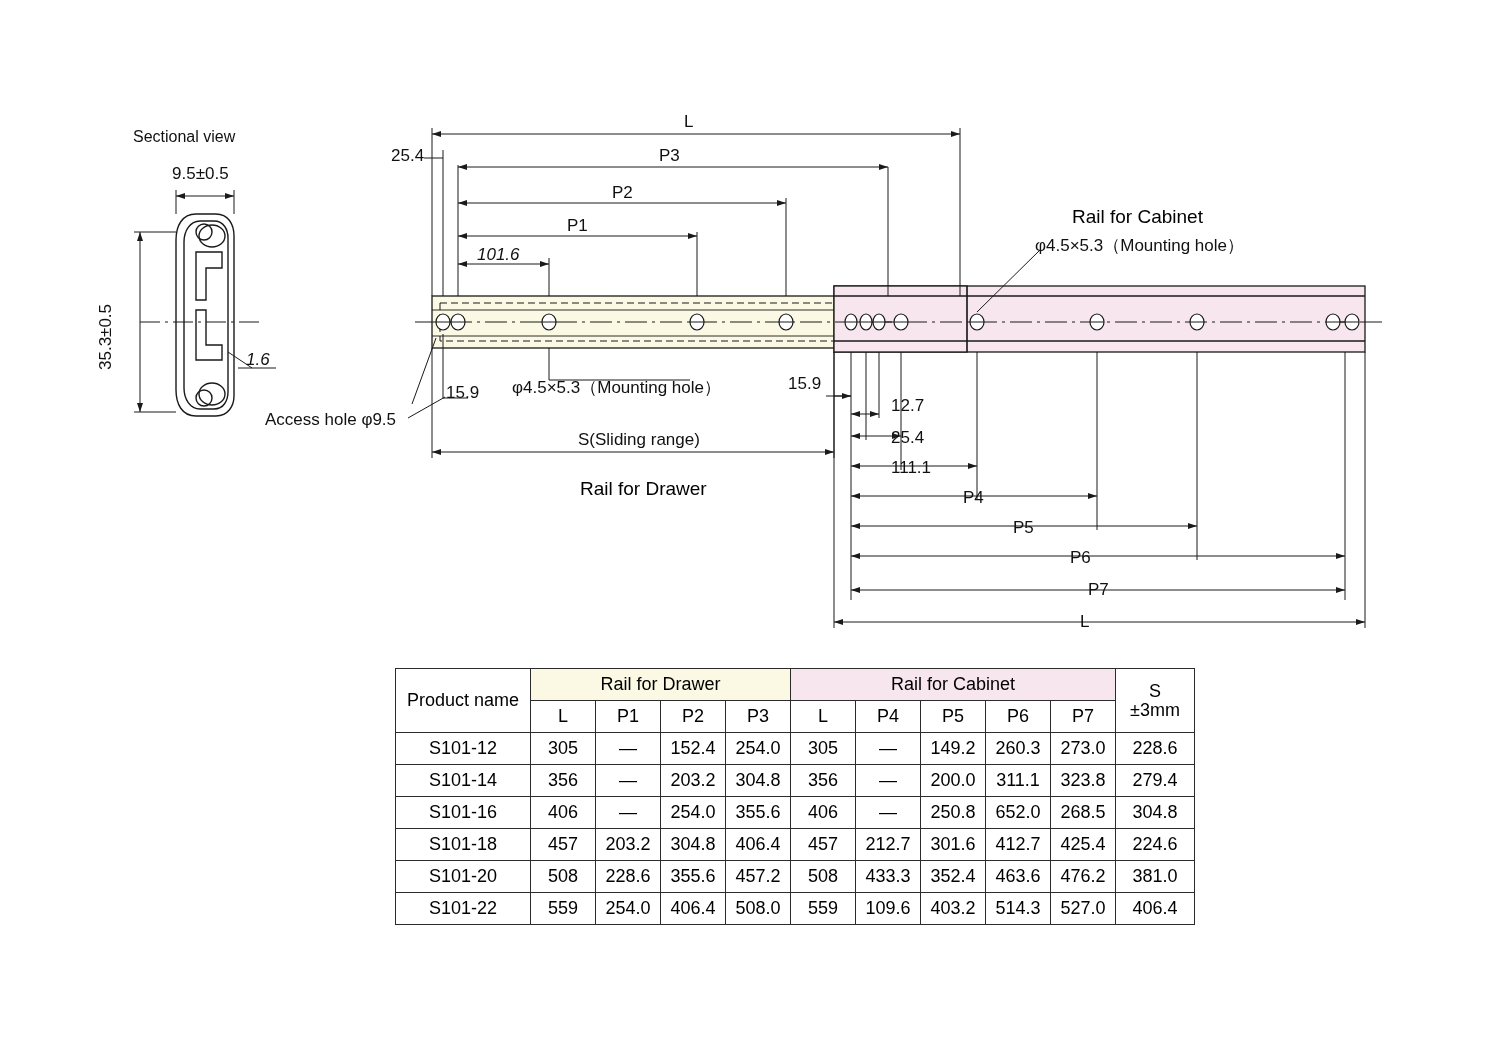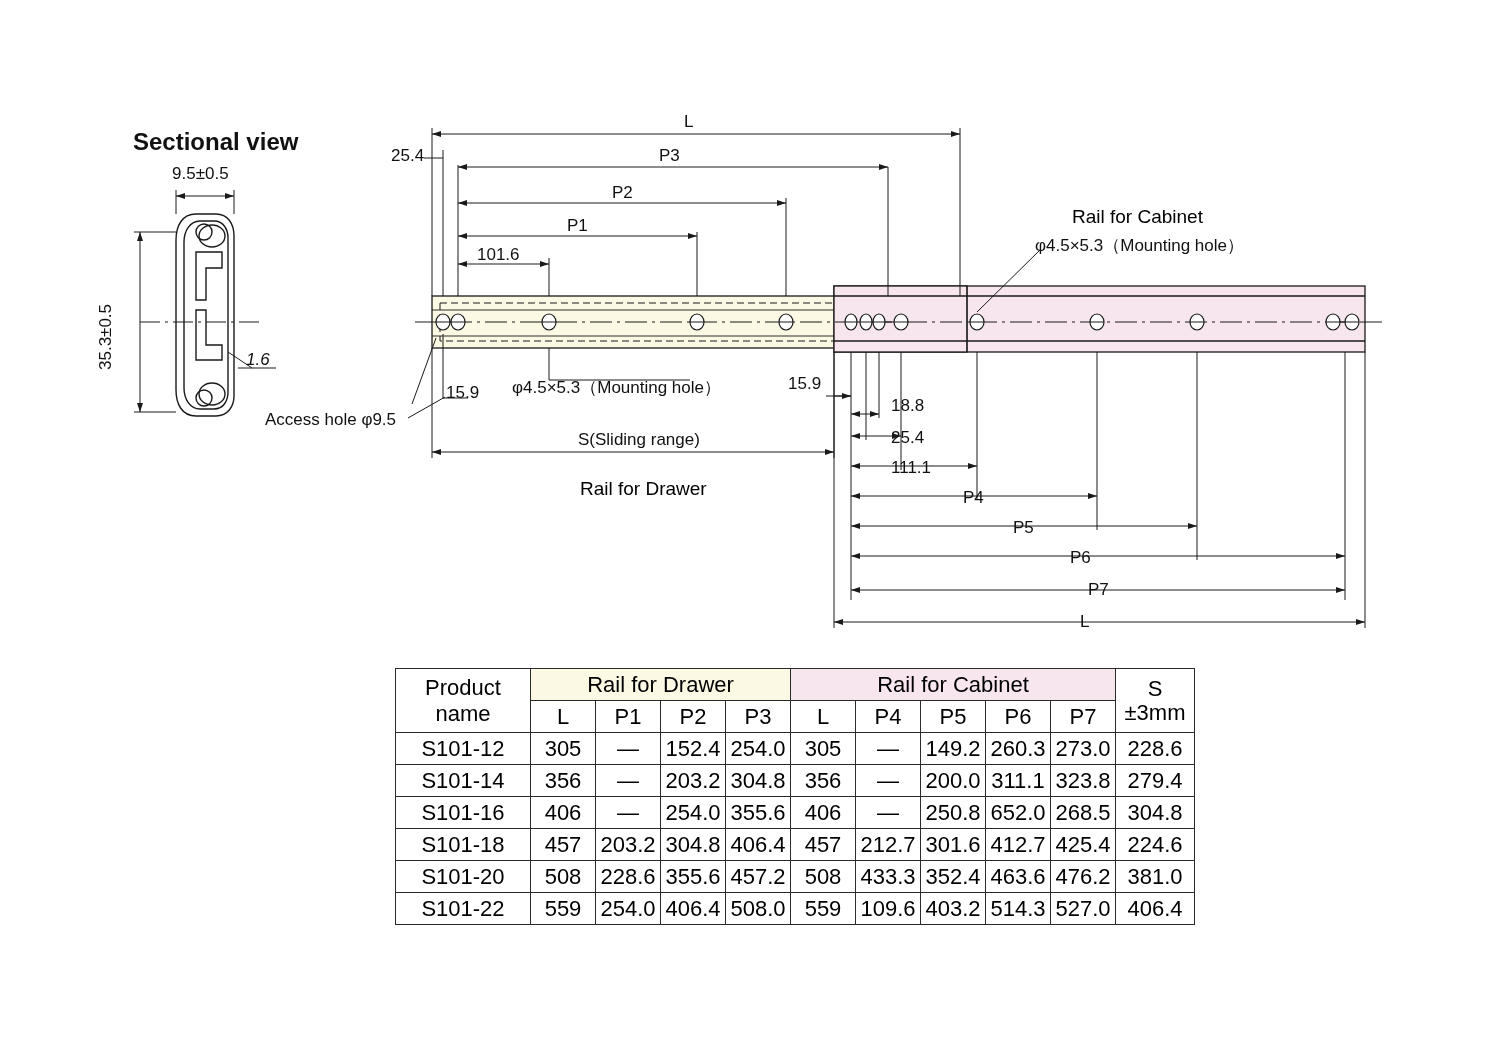--- a/index.html
+++ b/index.html
@@ -1,23 +1,23 @@
 <!DOCTYPE html>
 <html><head>
 <meta charset="utf-8">
 <style>
   html,body{margin:0;padding:0;background:#ffffff;}
   body{width:1497px;height:1056px;position:relative;font-family:"Liberation Sans",sans-serif;color:#000;overflow:hidden;}
   .abs{position:absolute;}
   .lbl{font-size:17px;white-space:nowrap;color:#111;}
-  .lbl.big{font-size:24px;font-weight:bold;text-align:right;}
+  .lbl.big{font-size:16px;font-weight:normal;text-align:right;}
   .ttl{font-size:19px;white-space:nowrap;}
   svg{position:absolute;left:0;top:0;}
   
-  table.spec{position:absolute;border-collapse:collapse;font-size:22px;}
+  table.spec{position:absolute;border-collapse:collapse;font-size:18px;}
   table.spec td,table.spec th{border:1px solid #2b2b2b;text-align:center;font-weight:normal;padding:0;height:31px;}
   table.spec th{font-weight:normal;}
   .c-drawer{background:#fbf8e3;}
   .c-cab{background:#f8e6ee;}
   .col-prod{width:134px;}
   .col-num{width:64px;}
   .col-s{width:78px;}
   .vline{line-height:1.05;}
 </style>
 </head>
@@ -188,31 +188,31 @@
 <div class="abs lbl big" style="left:133px;top:128px;">Sectional view</div>
 <div class="abs lbl" style="left:172px;top:164px;">9.5±0.5</div>
 <div class="abs lbl" style="left:96px;top:370px;transform:rotate(-90deg);transform-origin:left top;">35.3±0.5</div>
 <div class="abs lbl" style="left:246px;top:350px;font-style:italic;">1.6</div>
 <div class="abs lbl" style="left:265px;top:410px;">Access hole φ9.5</div>
 
 <div class="abs lbl" style="left:684px;top:112px;">L</div>
 <div class="abs lbl" style="left:659px;top:146px;">P3</div>
 <div class="abs lbl" style="left:612px;top:183px;">P2</div>
 <div class="abs lbl" style="left:567px;top:216px;">P1</div>
-<div class="abs lbl" style="left:477px;top:245px;">101.6</div>
+<div class="abs lbl" style="left:477px;top:245px;font-style:italic;">101.6</div>
 <div class="abs lbl" style="left:391px;top:146px;">25.4</div>
 <div class="abs lbl" style="left:446px;top:383px;">15.9</div>
 <div class="abs lbl" style="left:512px;top:376px;">φ4.5×5.3（Mounting hole）</div>
 <div class="abs lbl" style="left:578px;top:430px;">S(Sliding range)</div>
 <div class="abs ttl" style="left:580px;top:478px;">Rail for Drawer</div>
 
 <div class="abs ttl" style="left:1072px;top:206px;">Rail for Cabinet</div>
 <div class="abs lbl" style="left:1035px;top:234px;">φ4.5×5.3（Mounting hole）</div>
 <div class="abs lbl" style="left:788px;top:374px;">15.9</div>
-<div class="abs lbl" style="left:891px;top:396px;">18.8</div>
+<div class="abs lbl" style="left:891px;top:396px;">12.7</div>
 <div class="abs lbl" style="left:891px;top:428px;">25.4</div>
 <div class="abs lbl" style="left:891px;top:458px;text-align:center;">111.1</div>
 <div class="abs lbl" style="left:963px;top:488px;">P4</div>
 <div class="abs lbl" style="left:1013px;top:518px;">P5</div>
 <div class="abs lbl" style="left:1070px;top:548px;">P6</div>
 <div class="abs lbl" style="left:1088px;top:580px;">P7</div>
 <div class="abs lbl" style="left:1080px;top:612px;">L</div>
 
 <table class="spec" id="spec-table" style="left:395px;top:668px;">
   <thead>

